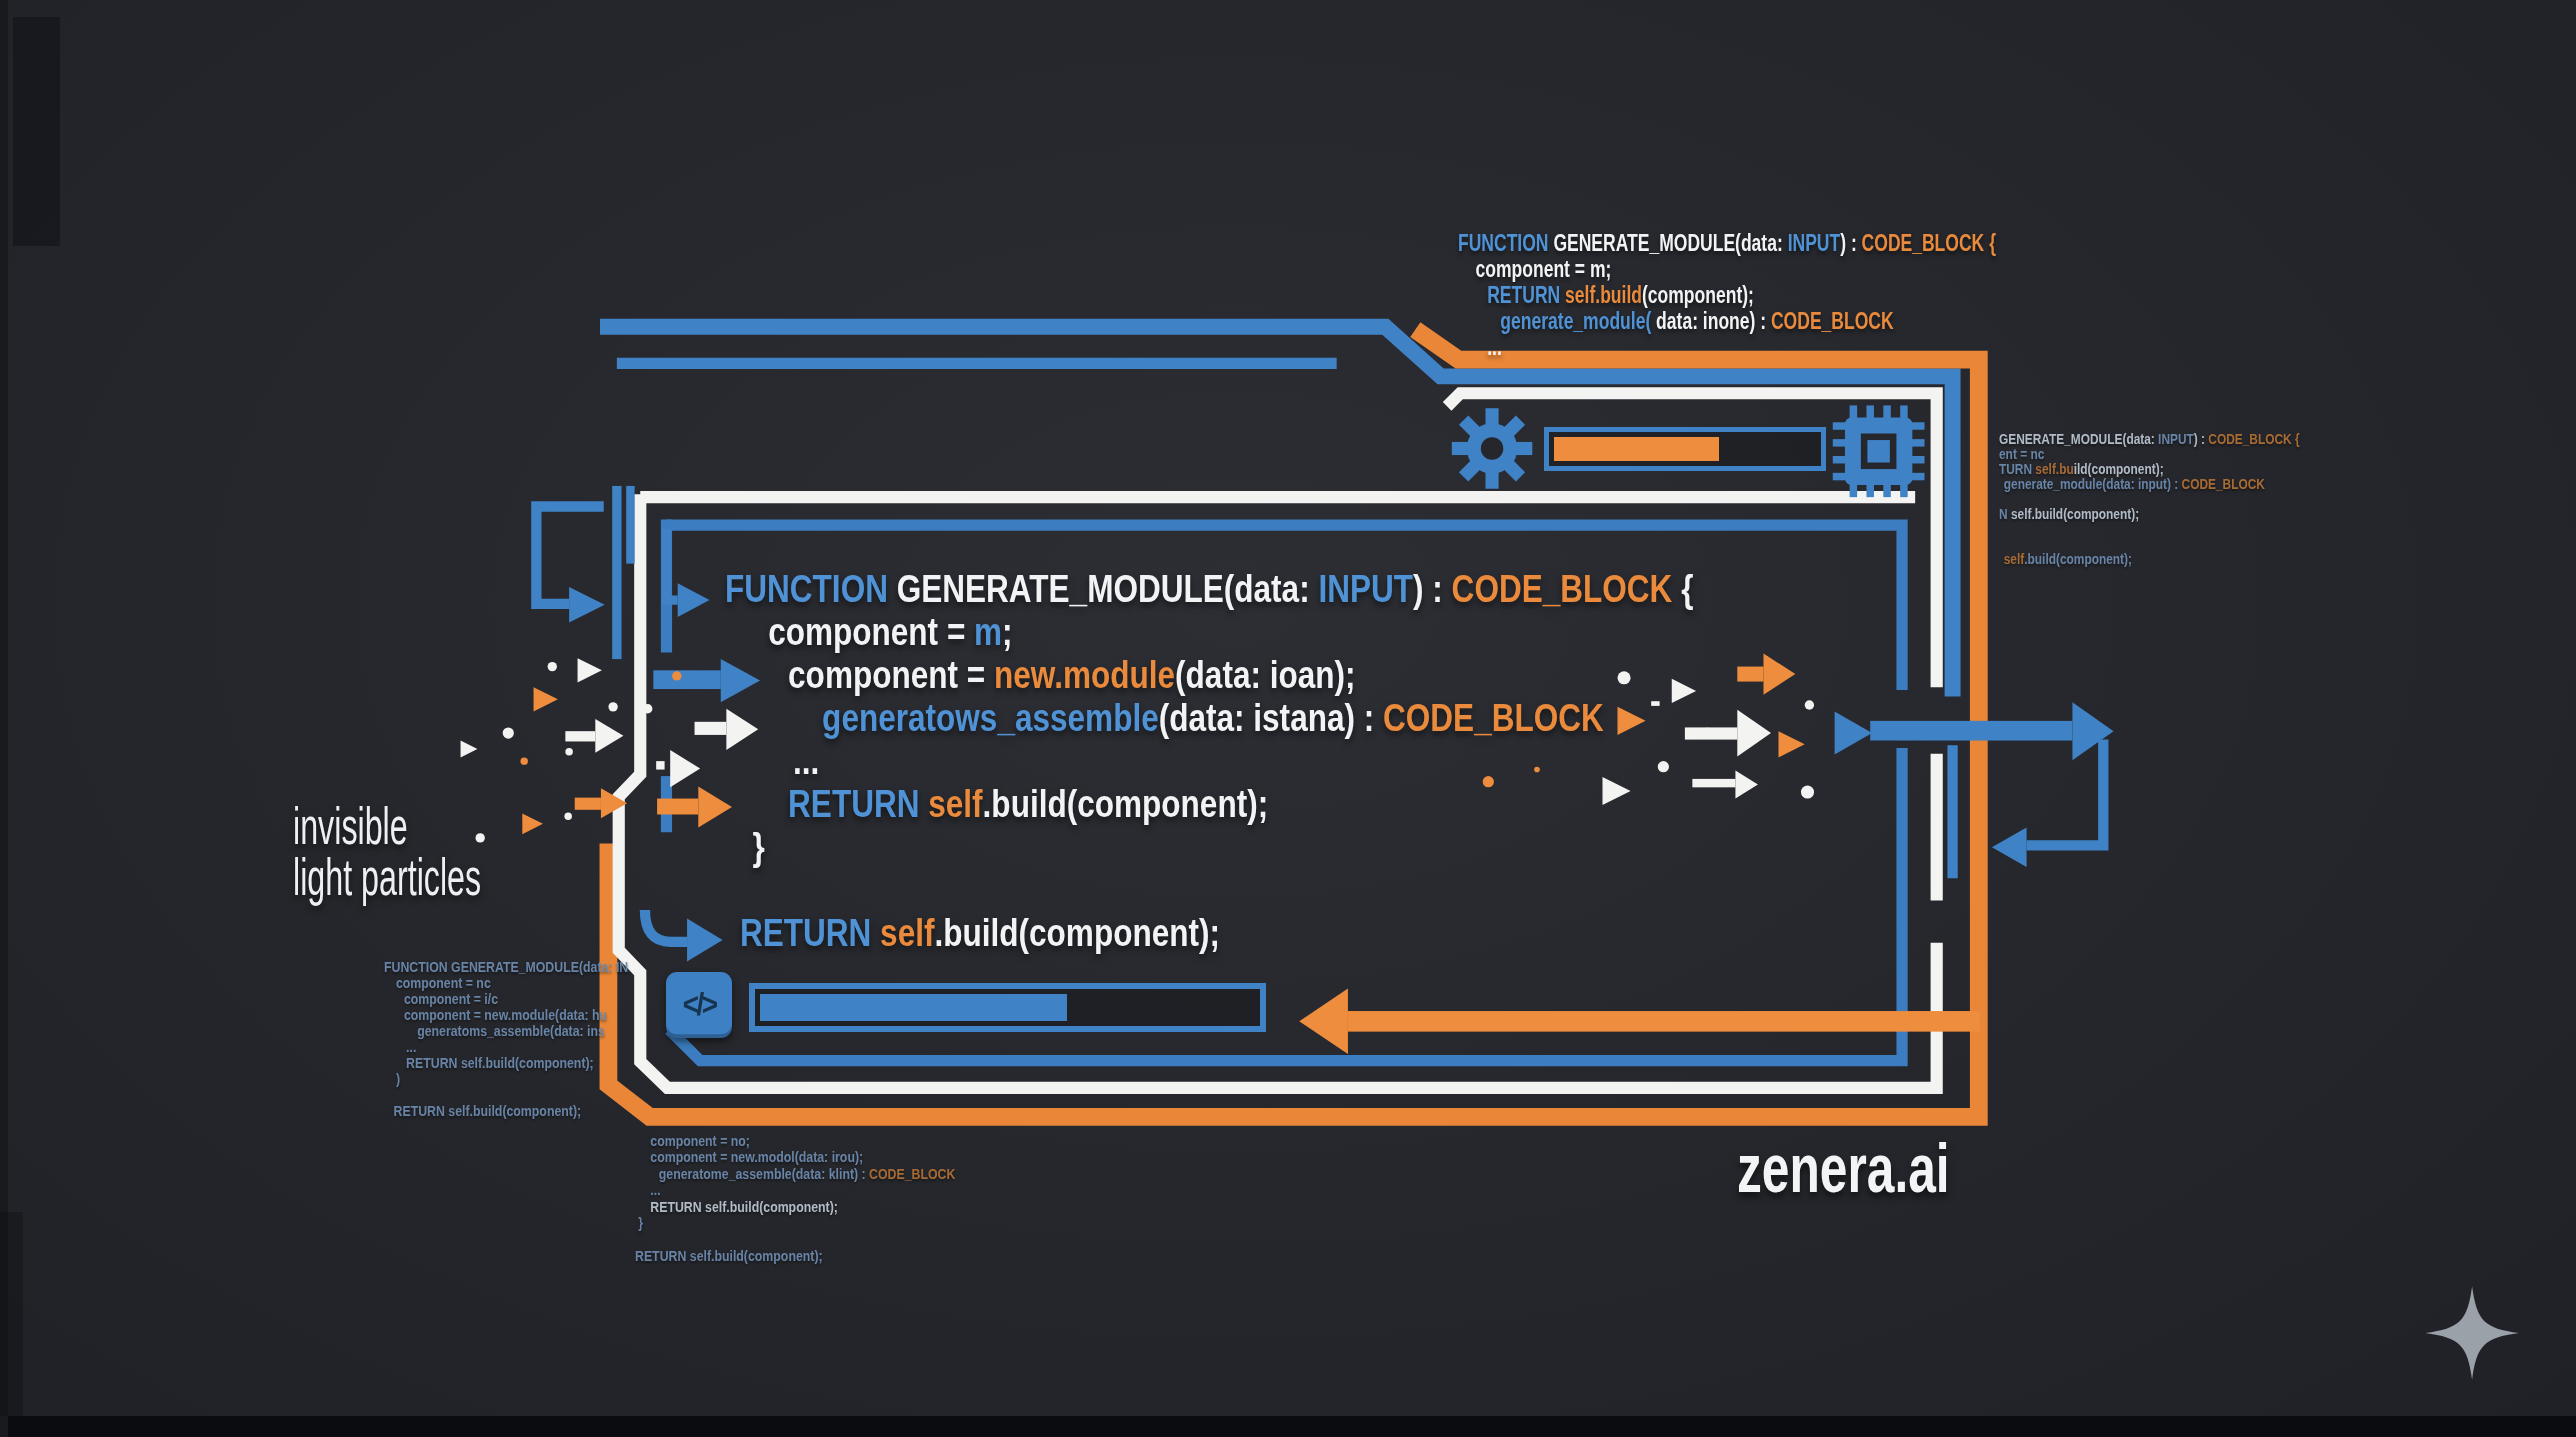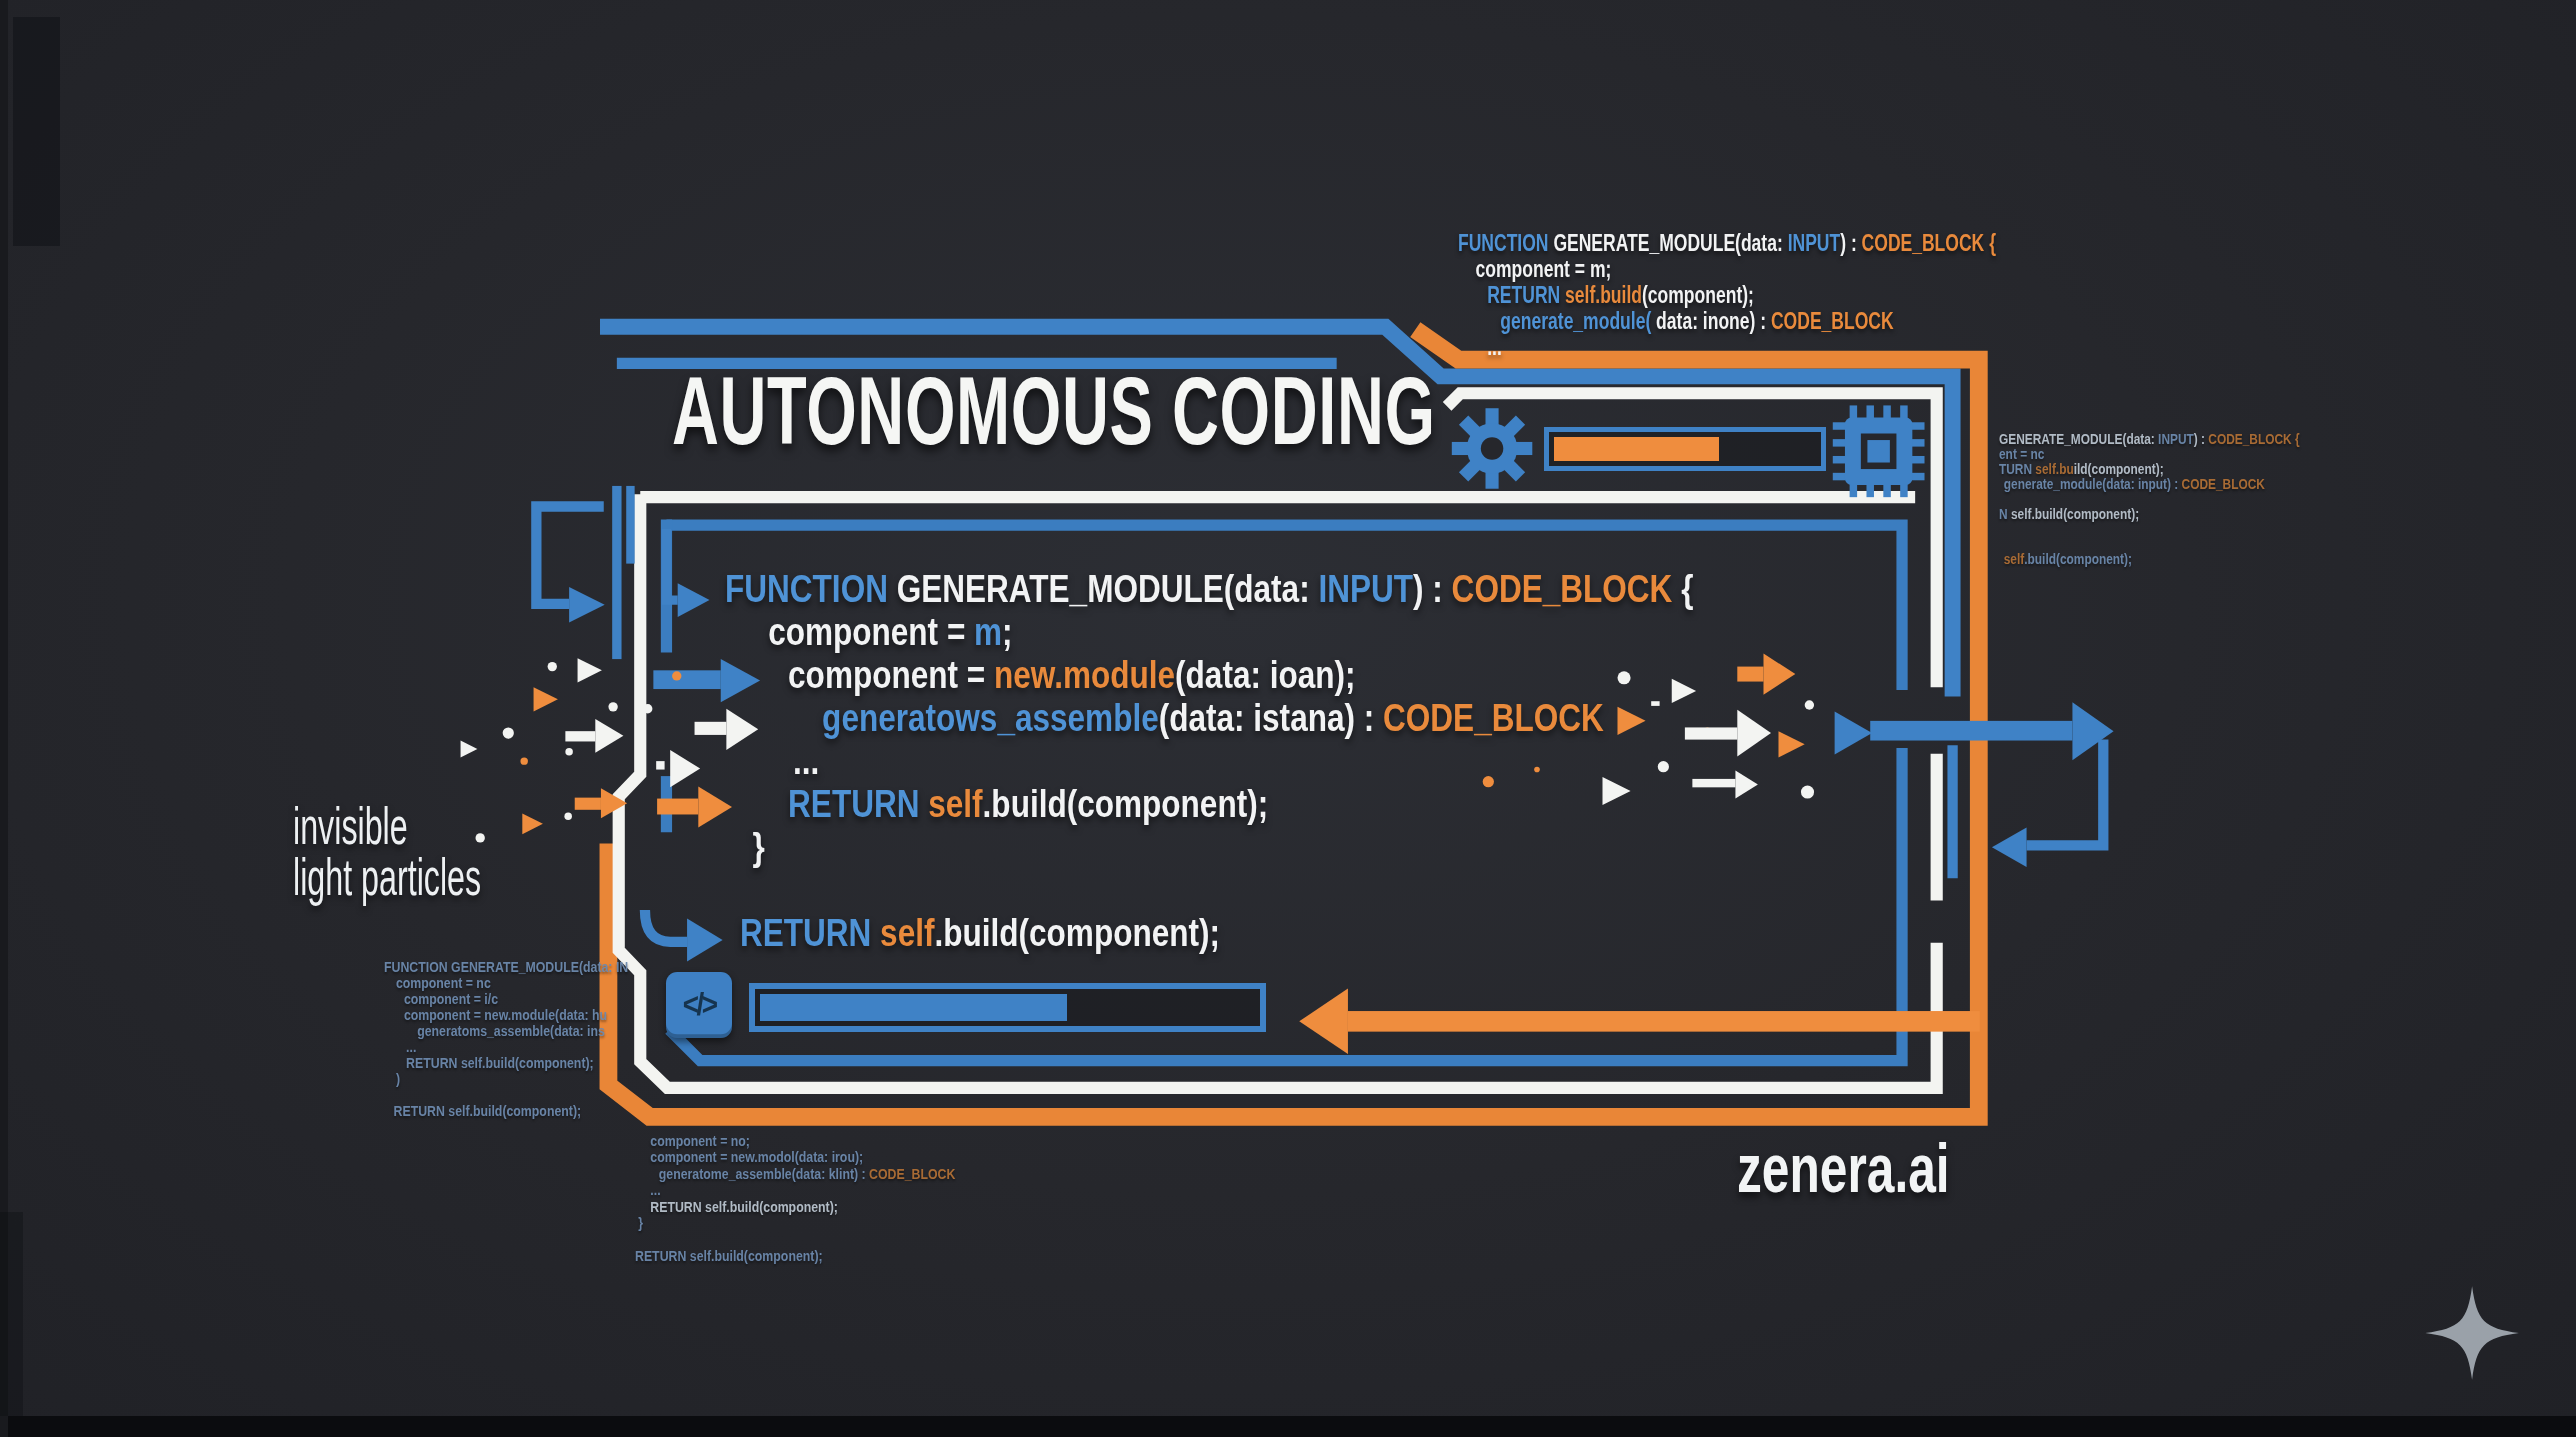--- a/index.html
+++ b/index.html
@@ -190,23 +190,20 @@
       <polygon points="1884,698 1918,720 1884,742" fill="#ef8d3e"></polygon>
       <rect x="614" y="852" width="28" height="13" fill="#ef8d3e"></rect>
       <polygon points="642,842 670,858 642,874" fill="#ef8d3e"></polygon>
     </g>
 
     <g transform="translate(2641,1424)">
       <path d="M0,-50 C5,-13 13,-5 50,0 C13,5 5,13 0,50 C-5,13 -13,5 -50,0 C-13,-5 -5,-13 0,-50 Z" fill="#9aa1a9"></path>
     </g>
   </svg>
 
-  <div class="abs title-wrap">
-    <span class="title-inner">AUTONOMOUS CODING</span>
-  </div>
 
   <div class="abs code code-main">
       <div class="cl"><span class="c-b">FUNCTION </span><span class="c-w">GENERATE_MODULE(data: </span><span class="c-b">INPUT</span><span class="c-w">) : </span><span class="c-o">CODE_BLOCK </span><span class="c-w">{</span></div>
       <div class="cl" style="padding-left: 52px;"><span class="c-w">component = </span><span class="c-b">m</span><span class="c-w">;</span></div>
       <div class="cl" style="padding-left: 76px;"><span class="c-w">component = </span><span class="c-o">new.module</span><span class="c-w">(data: ioan);</span></div>
       <div class="cl" style="padding-left: 117px;"><span class="c-b">generatows_assemble</span><span class="c-w">(data: istana) : </span><span class="c-o">CODE_BLOCK</span></div>
       <div class="cl" style="padding-left: 82px;"><span class="c-w">...</span></div>
       <div class="cl" style="padding-left: 76px;"><span class="c-b">RETURN </span><span class="c-o">self</span><span class="c-w">.build(component);</span></div>
       <div class="cl" style="padding-left: 33px;"><span class="c-w">}</span></div>
       <div class="cl">&nbsp;</div>

